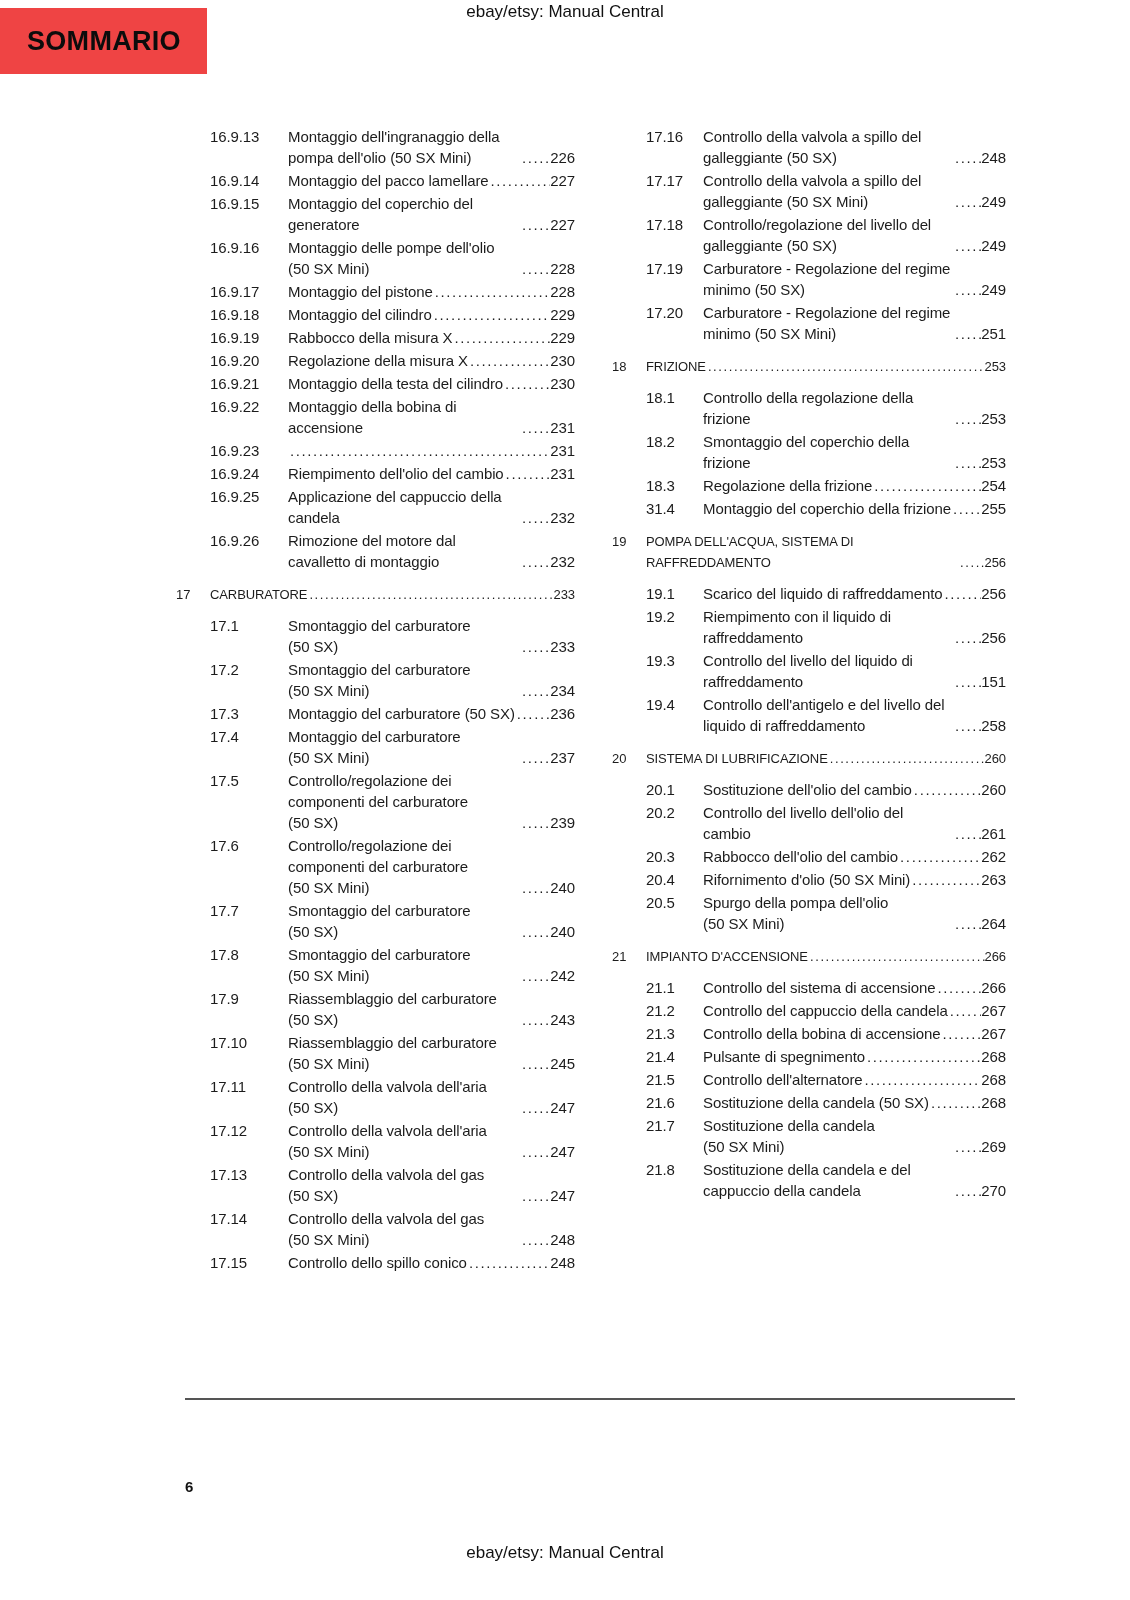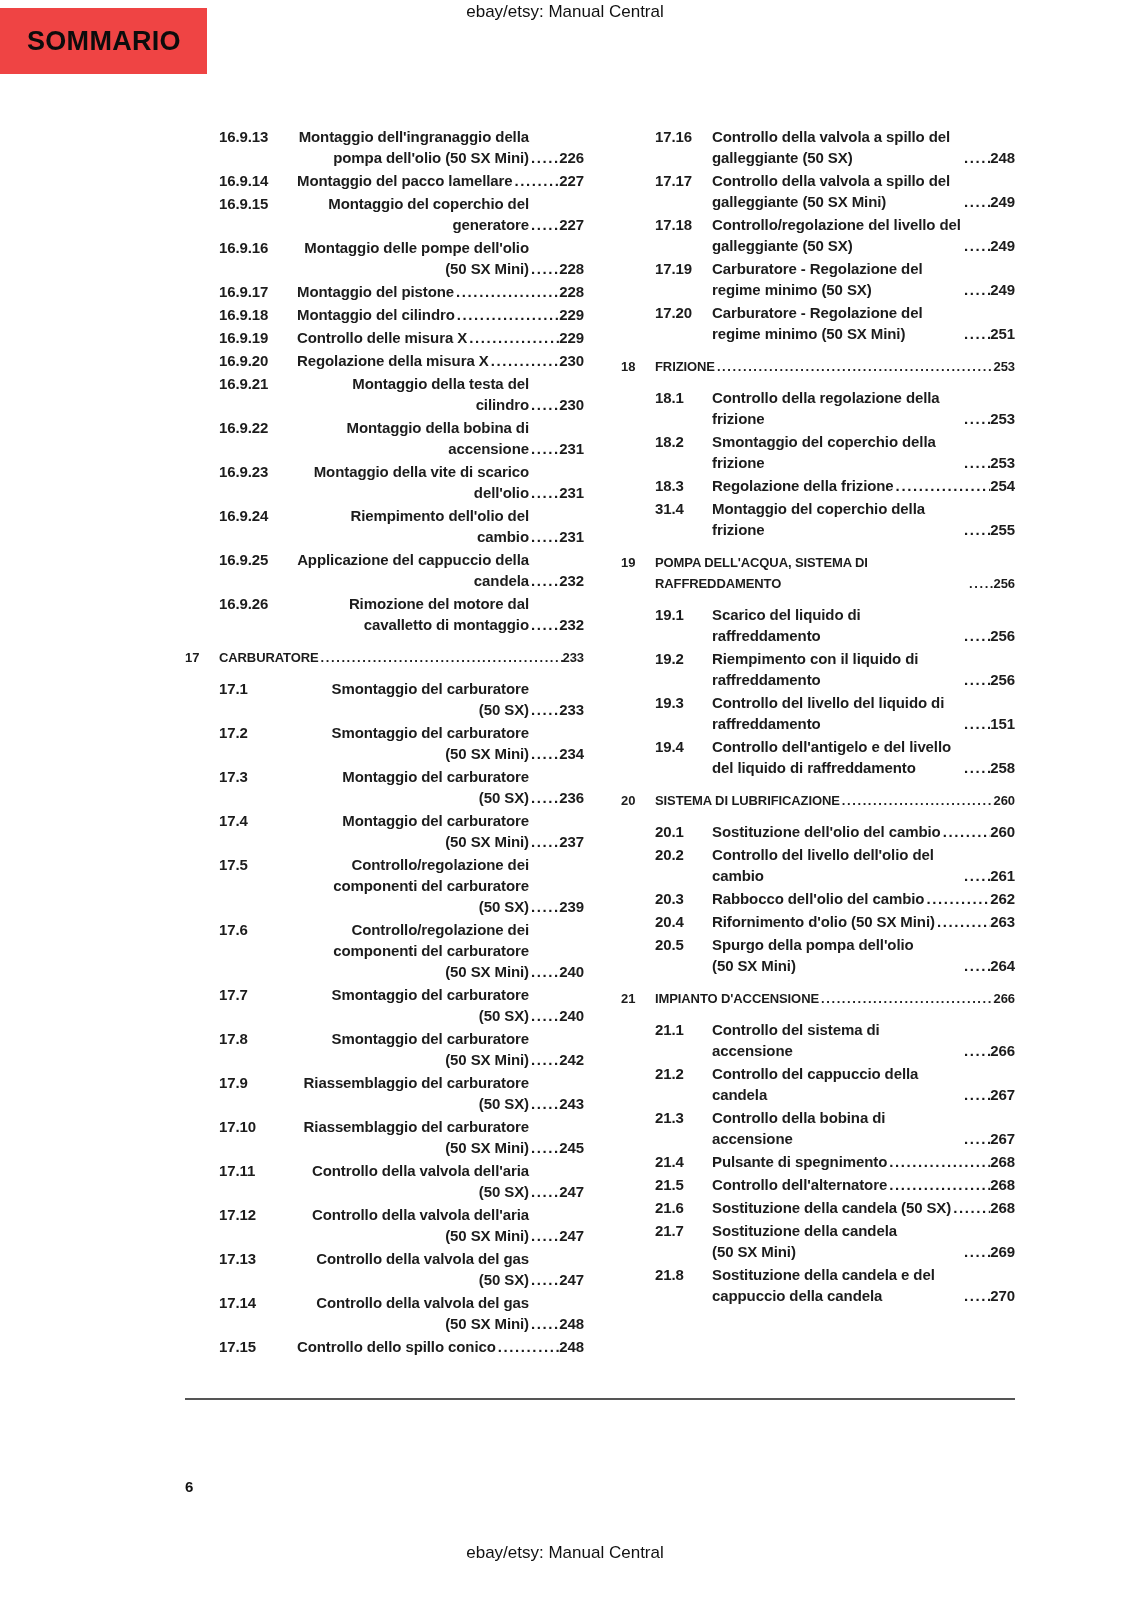--- a/index.html
+++ b/index.html
@@ -20,40 +20,40 @@
     width: 207px; height: 66px;
     background: #9d9d9d;
     display: flex; align-items: center;
     padding-left: 27px;
   }
   .sommario-label {
     font-size: 27px; font-weight: bold; color: #0c0c0c;
     letter-spacing: 0.3px;
   }
   .toc {
-    position: absolute; left: 185px; top: 126px; width: 830px;
-    display: flex; justify-content: space-between; font-weight: bold;
+    position: absolute; left: 176px; top: 126px; width: 830px;
+    display: flex; justify-content: space-between;
   }
   .toc-col { display: block; }
   .toc-col.left  { width: 399px; }
   .toc-col.right { width: 394px; }
 
   .entry {
     display: flex; align-items: flex-start;
     font-size: 15px; line-height: 21px;
     letter-spacing: -0.1px;
     margin-bottom: 2px;
   }
   .entry .num { flex: 0 0 auto; }
   .sub .num { margin-left: 34px; }
   .toc-col.left  .sub .num { width: 78px; }
   .toc-col.right .sub .num { width: 57px; }
 
   .entry .title { flex: 0 1 auto; }
-  .toc-col.left  .sub .title { max-width: 232px; text-align: right; }
+  .toc-col.left  .sub .title { max-width: 232px; }
   .toc-col.right .sub .title { max-width: 250px; }
 
   .entry .dots {
     flex: 1 1 10px; min-width: 10px;
     overflow: hidden; white-space: nowrap;
     align-self: flex-end;
     padding: 0 3px 0 2px;
     letter-spacing: 1.6px;
   }
   .entry .dots::after {
@@ -124,21 +124,21 @@
         <span class="page">228</span>
       </div>
       <div class="entry sub">
         <span class="num">16.9.18</span>
         <span class="title">Montaggio del cilindro</span>
         <span class="dots"></span>
         <span class="page">229</span>
       </div>
       <div class="entry sub">
         <span class="num">16.9.19</span>
-        <span class="title">Controllo delle misura X</span>
+        <span class="title">Rabbocco della misura X</span>
         <span class="dots"></span>
         <span class="page">229</span>
       </div>
       <div class="entry sub">
         <span class="num">16.9.20</span>
         <span class="title">Regolazione della misura X</span>
         <span class="dots"></span>
         <span class="page">230</span>
       </div>
       <div class="entry sub">
@@ -148,21 +148,20 @@
         <span class="page">230</span>
       </div>
       <div class="entry sub">
         <span class="num">16.9.22</span>
         <span class="title">Montaggio della bobina di accensione</span>
         <span class="dots"></span>
         <span class="page">231</span>
       </div>
       <div class="entry sub">
         <span class="num">16.9.23</span>
-        <span class="title">Montaggio della vite di scarico dell'olio</span>
         <span class="dots"></span>
         <span class="page">231</span>
       </div>
       <div class="entry sub">
         <span class="num">16.9.24</span>
         <span class="title">Riempimento dell'olio del cambio</span>
         <span class="dots"></span>
         <span class="page">231</span>
       </div>
       <div class="entry sub">

